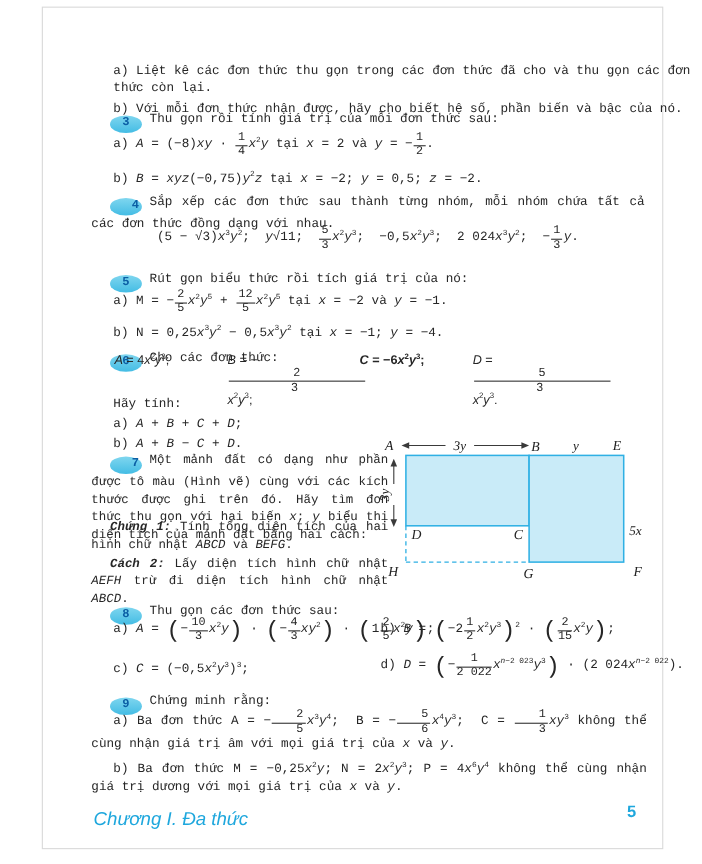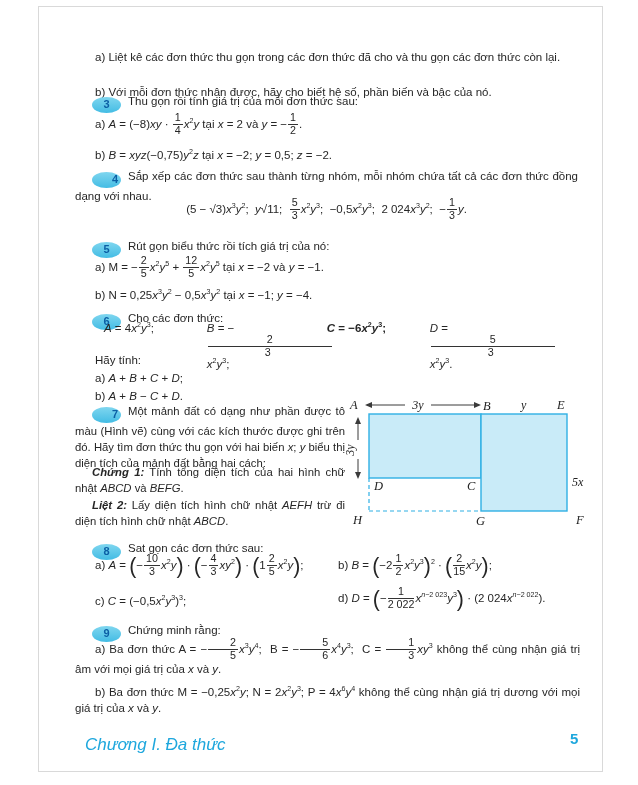--- a/index.html
+++ b/index.html
@@ -5,21 +5,21 @@
   html,body{margin:0;padding:0;}
   body{
     width:638px;height:785px;position:relative;background:#ffffff;
     font-family:"Liberation Sans","DejaVu Sans",sans-serif;
     font-size:11.5px;color:#262626;overflow:hidden;
   }
   .page-frame{
     position:absolute;left:38px;top:6px;width:563px;height:764px;
     border:1px solid #d9d9d9;pointer-events:none;
   }
-  p{margin:0;position:absolute;line-height:1.4;}
+  p{margin:8px;position:absolute;line-height:1.4;font-family:Liberation Mono, monospace;}
   .item{left:95px;}
   .hdr{left:92px;}
   .badge{
     display:inline-flex;align-items:center;justify-content:center;
     width:29px;height:16px;border-radius:50%;
     background:linear-gradient(#7fd6ef,#43bce4);
     color:#0b5fa5;font-weight:bold;font-size:11px;font-style:normal;
     margin-right:7px;vertical-align:-3px;
   }
   
@@ -74,21 +74,21 @@
   <span><i>B</i> = −<span class="frac"><span class="fn">2</span><span class="fd">3</span></span><i>x</i><sup>2</sup><i>y</i><sup>3</sup>;</span>
   <span><i>C</i> = −6<i>x</i><sup>2</sup><i>y</i><sup>3</sup>;</span>
   <span><i>D</i> = <span class="frac"><span class="fn">5</span><span class="fd">3</span></span><i>x</i><sup>2</sup><i>y</i><sup>3</sup>.</span>
 </div>
 <p class="item" style="top:352px">Hãy tính:</p>
 <p class="item" style="top:370px">a) <i>A</i> + <i>B</i> + <i>C</i> + <i>D</i>;</p>
 <p class="item" style="top:388px">b) <i>A</i> + <i>B</i> − <i>C</i> + <i>D</i>.</p>
 
 <p class="para" style="left:75px;top:403px;width:270px;text-indent:17px;font-size:11.3px;line-height:1.42"><span class="badge">7</span><span>Một mảnh đất có dạng như phần được tô màu (Hình vẽ) cùng với các kích thước được ghi trên đó. Hãy tìm đơn thức thu gọn với hai biến <i>x</i>; <i>y</i> biểu thị diện tích của mảnh đất bằng hai cách:</span></p>
 <p class="para" style="left:75px;top:464px;width:270px;text-indent:17px;font-size:11.3px;line-height:1.42"><b><i>Chứng 1:</i></b> Tính tổng diện tích của hai hình chữ nhật <i>ABCD</i> và <i>BEFG</i>.</p>
-<p class="para" style="left:75px;top:497px;width:270px;text-indent:17px;font-size:11.3px;line-height:1.42"><b><i>Liệt 2:</i></b> Lấy diện tích hình chữ nhật <i>AEFH</i> trừ đi diện tích hình chữ nhật <i>ABCD</i>.</p>
+<p class="para" style="left:75px;top:497px;width:270px;text-indent:17px;font-size:11.3px;line-height:1.42"><b><i>Cách 2:</i></b> Lấy diện tích hình chữ nhật <i>AEFH</i> trừ đi diện tích hình chữ nhật <i>ABCD</i>.</p>
 
 <svg class="fig" viewBox="0 0 250 132">
 
   <rect x="24" y="17" width="112" height="64" fill="#c9ebf8" stroke="#2fb0e4" stroke-width="1.4"></rect>
   <rect x="136" y="17" width="86" height="97" fill="#c9ebf8" stroke="#2fb0e4" stroke-width="1.4"></rect>
 
   <line x1="24" y1="81" x2="24" y2="114" stroke="#2fb0e4" stroke-width="1.2" stroke-dasharray="4 3"></line>
   <line x1="24" y1="114" x2="136" y2="114" stroke="#2fb0e4" stroke-width="1.2" stroke-dasharray="4 3"></line>
 
   <g stroke="#3a3a3a" stroke-width="1">
@@ -112,21 +112,21 @@
   <text x="176" y="12" class="dim">y</text>
   <text x="212" y="12">E</text>
   <text x="29" y="93">D</text>
   <text x="122" y="93">C</text>
   <text x="227" y="89" class="dim">5x</text>
   <text x="8" y="127">H</text>
   <text x="131" y="128">G</text>
   <text x="231" y="127">F</text>
 </svg>
 
-<p class="hdr" style="top:540px"><span class="badge">8</span><span>Sat gọn các đơn thức sau:</span></p>
+<p class="hdr" style="top:540px"><span class="badge">8</span><span>Thu gọn các đơn thức sau:</span></p>
 <p class="item" style="top:553px">a) <i>A</i> = <span class="bigp">(</span>−<span class="frac"><span class="fn">10</span><span class="fd">3</span></span><i>x</i><sup>2</sup><i>y</i><span class="bigp">)</span> · <span class="bigp">(</span>−<span class="frac"><span class="fn">4</span><span class="fd">3</span></span><i>xy</i><sup>2</sup><span class="bigp">)</span> · <span class="bigp">(</span>1<span class="frac"><span class="fn">2</span><span class="fd">5</span></span><i>x</i><sup>2</sup><i>y</i><span class="bigp">)</span>;</p>
 <p style="left:338px;top:553px">b) <i>B</i> = <span class="bigp">(</span>−2<span class="frac"><span class="fn">1</span><span class="fd">2</span></span><i>x</i><sup>2</sup><i>y</i><sup>3</sup><span class="bigp">)</span><sup>2</sup> · <span class="bigp">(</span><span class="frac"><span class="fn">2</span><span class="fd">15</span></span><i>x</i><sup>2</sup><i>y</i><span class="bigp">)</span>;</p>
 <p class="item" style="top:593px">c) <i>C</i> = (−0,5<i>x</i><sup>2</sup><i>y</i><sup>3</sup>)<sup>3</sup>;</p>
 <p style="left:338px;top:586px">d) <i>D</i> = <span class="bigp">(</span>−<span class="frac"><span class="fn">1</span><span class="fd">2 022</span></span><i>x</i><sup><i>n</i>−2 023</sup><i>y</i><sup>3</sup><span class="bigp">)</span> · (2 024<i>x</i><sup><i>n</i>−2 022</sup>).</p>
 
 <p class="hdr" style="top:622px"><span class="badge">9</span><span>Chứng minh rằng:</span></p>
 <p class="para" style="left:75px;top:637px;width:505px;text-indent:20px">a) Ba đơn thức A = −<span class="frac"><span class="fn">2</span><span class="fd">5</span></span><i>x</i><sup>3</sup><i>y</i><sup>4</sup>; &nbsp;B = −<span class="frac"><span class="fn">5</span><span class="fd">6</span></span><i>x</i><sup>4</sup><i>y</i><sup>3</sup>; &nbsp;C = <span class="frac"><span class="fn">1</span><span class="fd">3</span></span><i>xy</i><sup>3</sup> không thể cùng nhận giá trị âm với mọi giá trị của <i>x</i> và <i>y</i>.</p>
 <p class="para" style="left:75px;top:684px;width:505px;text-indent:20px">b) Ba đơn thức M = −0,25<i>x</i><sup>2</sup><i>y</i>; N = 2<i>x</i><sup>2</sup><i>y</i><sup>3</sup>; P = 4<i>x</i><sup>6</sup><i>y</i><sup>4</sup> không thể cùng nhận giá trị dương với mọi giá trị của <i>x</i> và <i>y</i>.</p>
 
 <div class="footer-chapter">Chương I. Đa thức</div>

